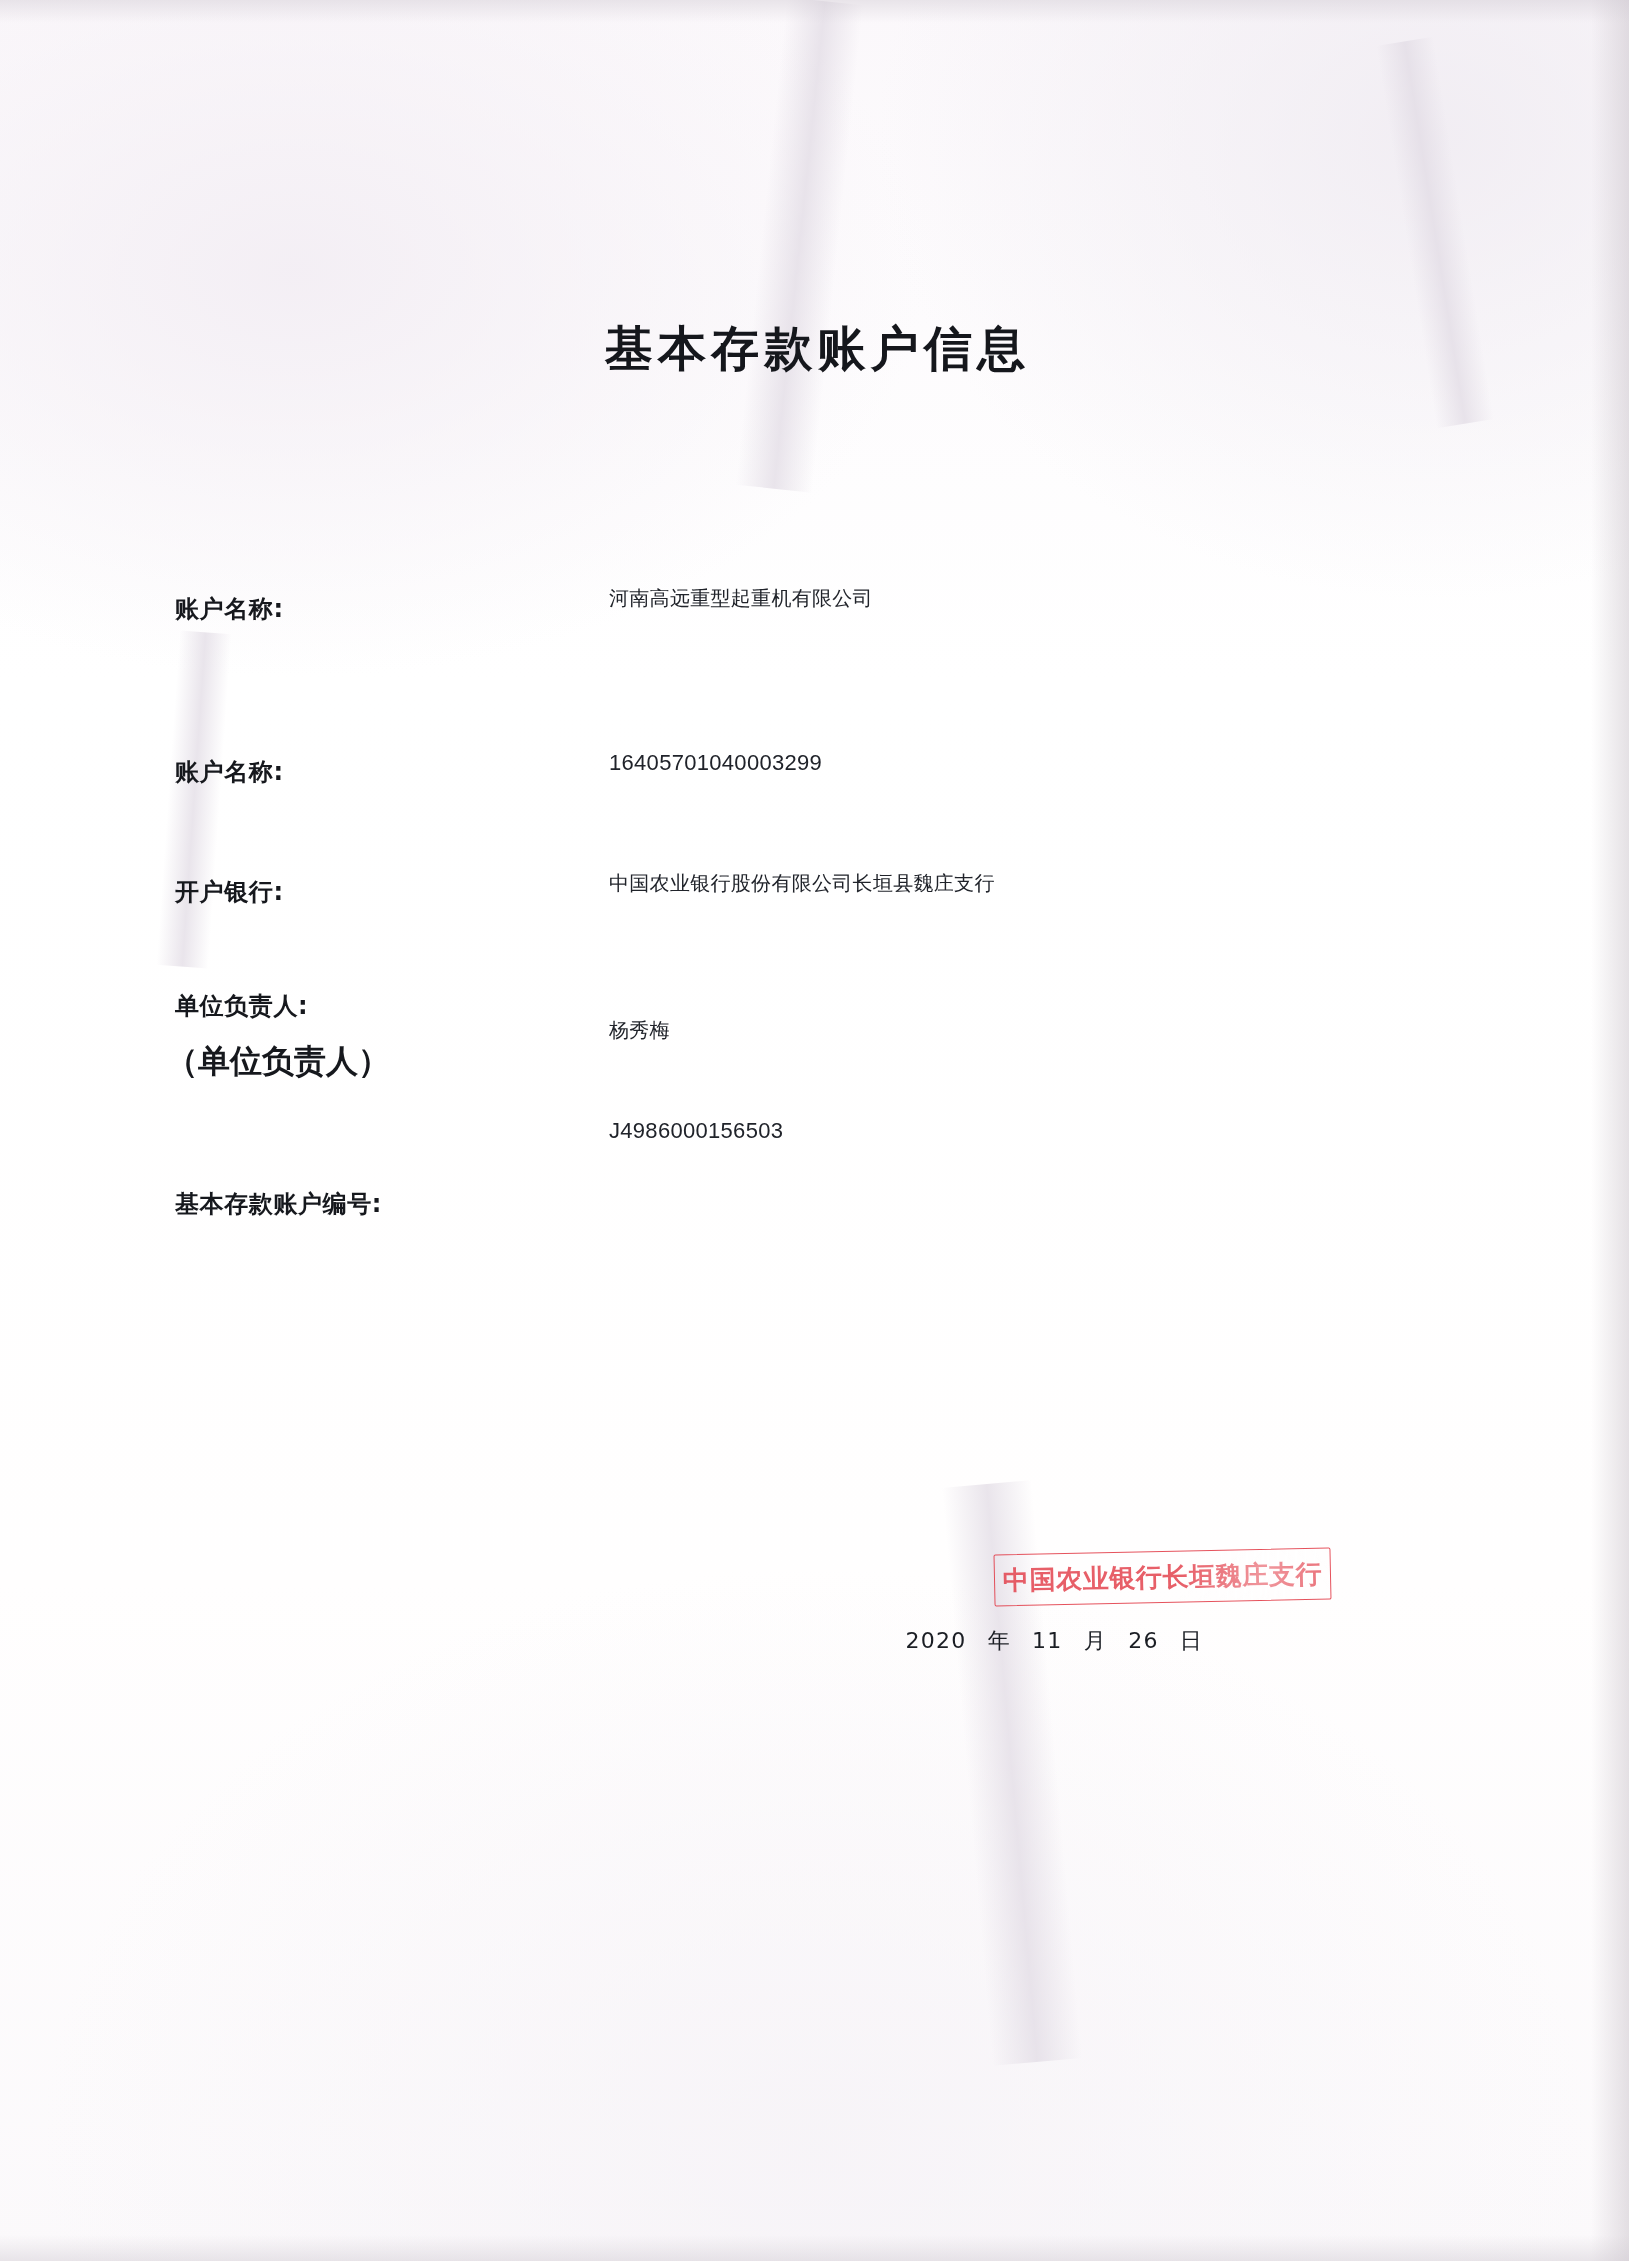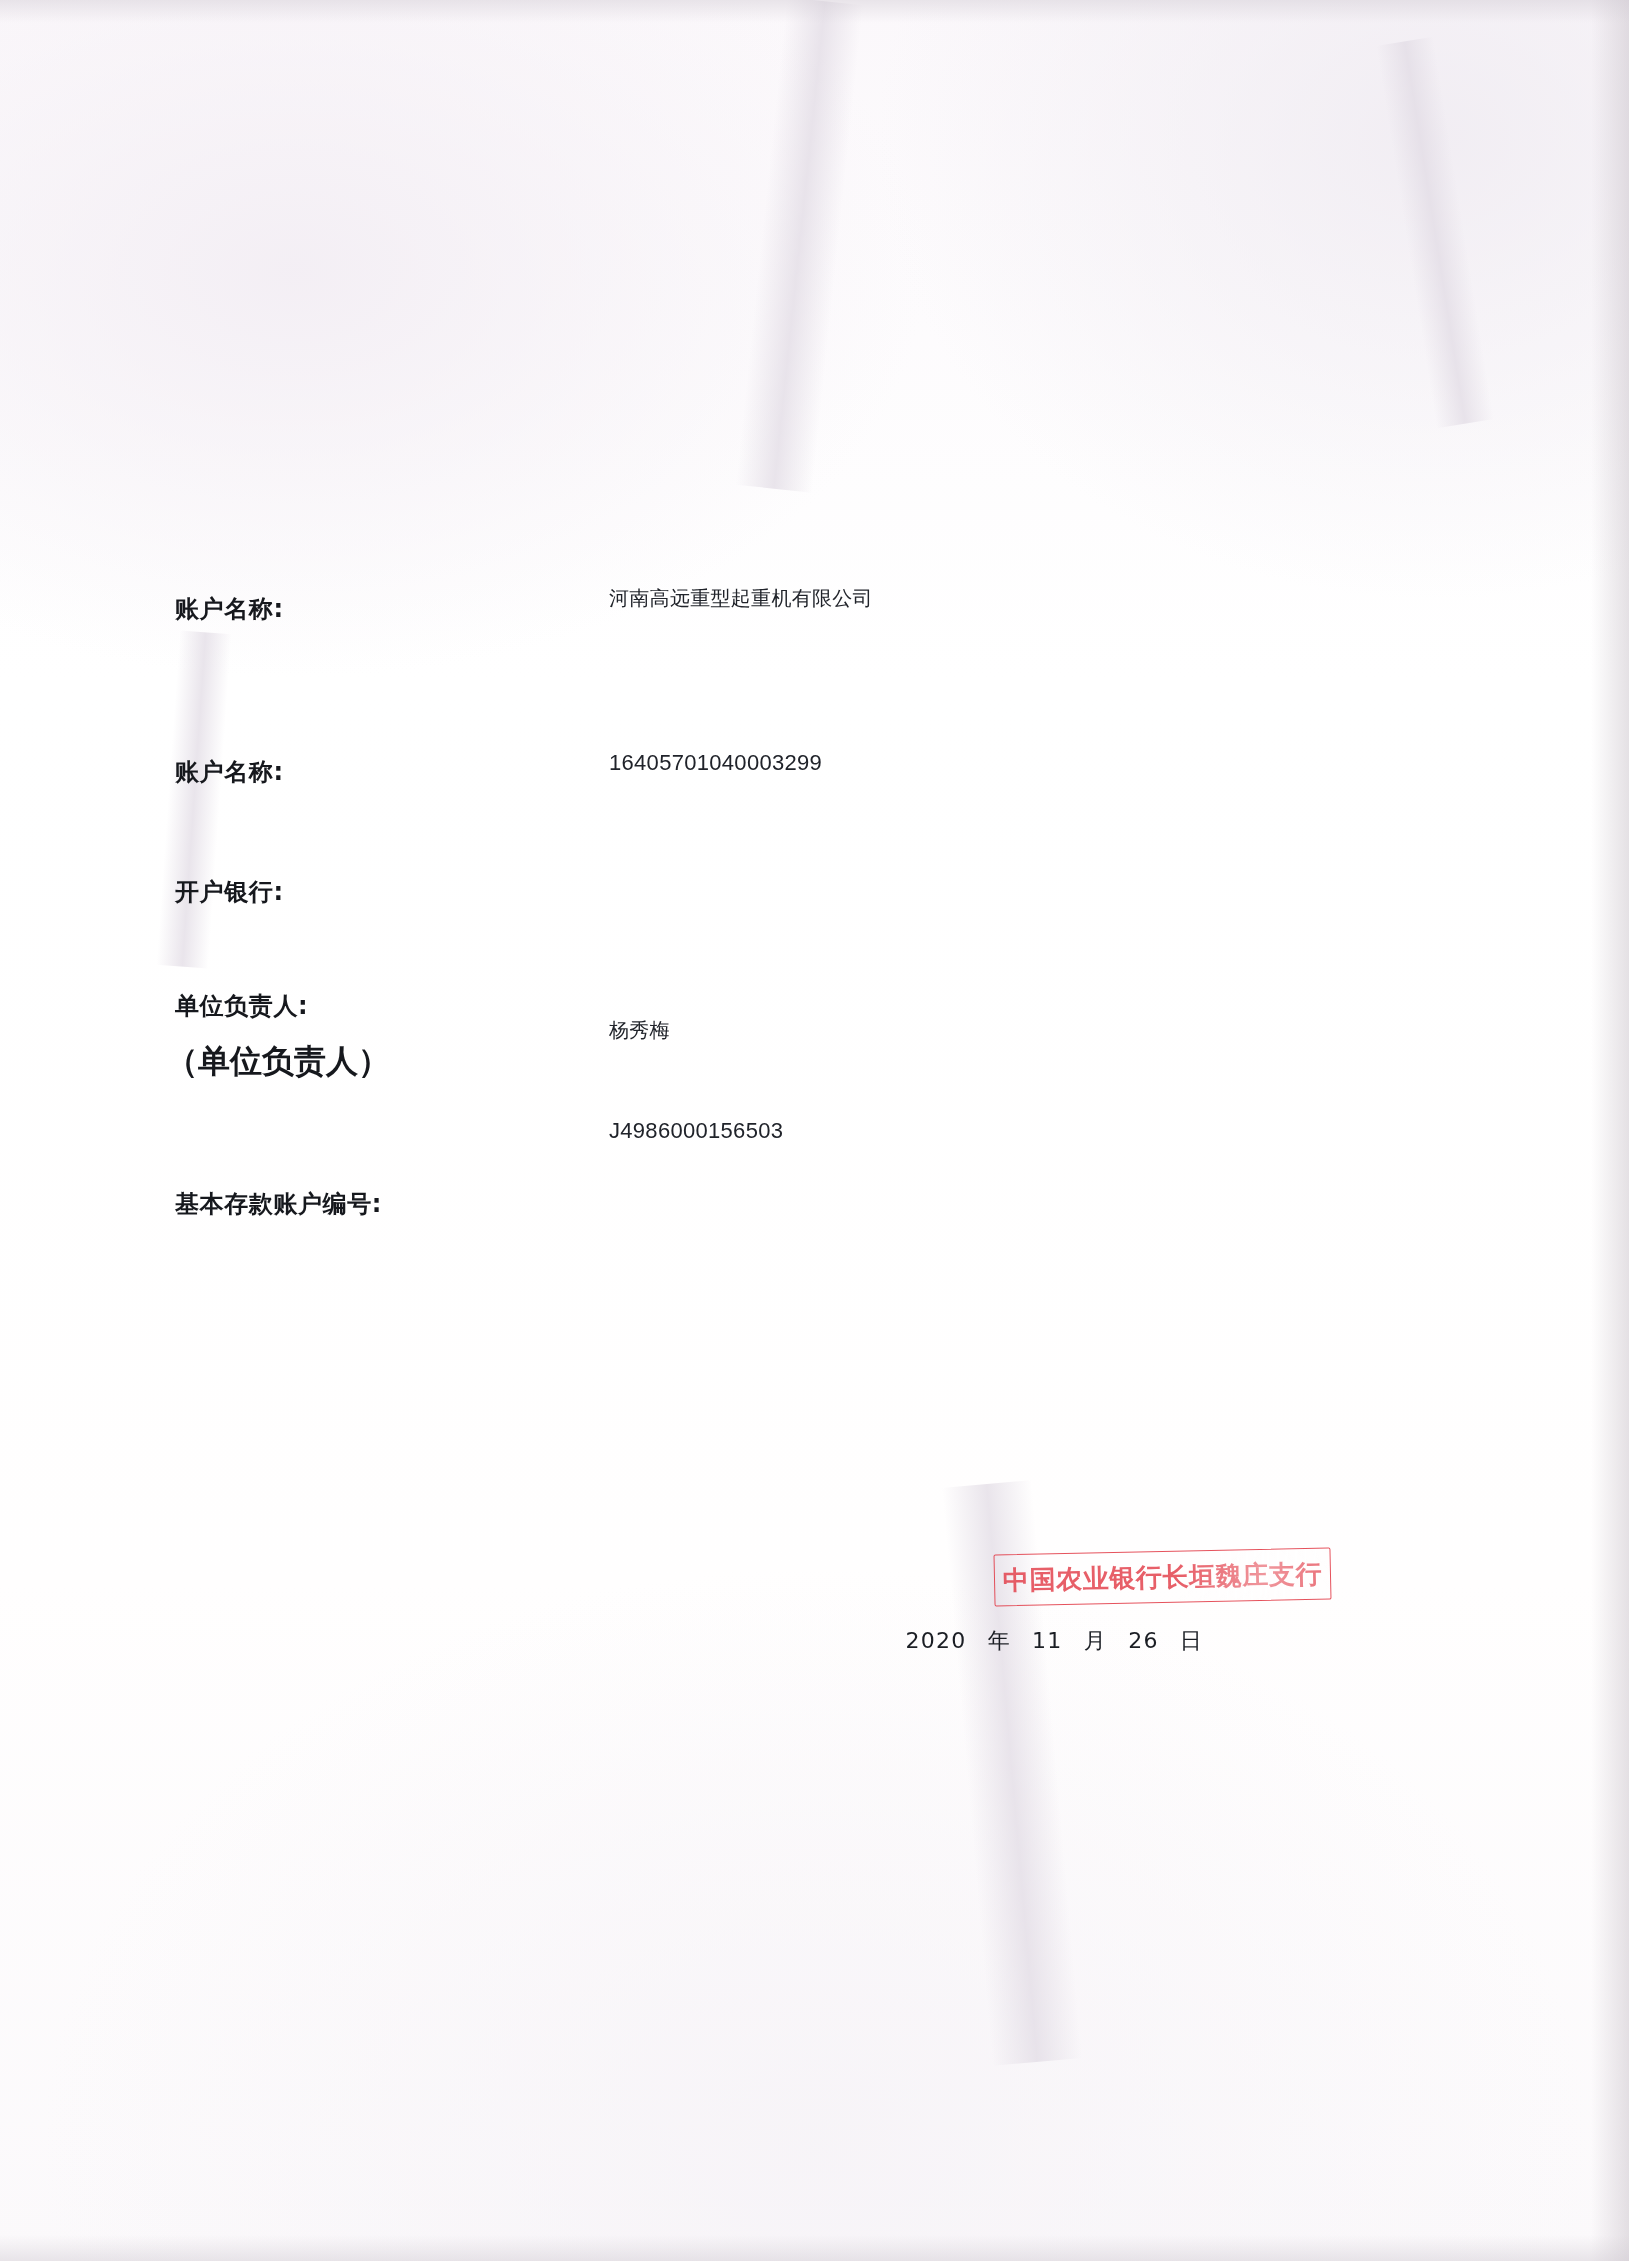--- a/index.html
+++ b/index.html
@@ -185,28 +185,30 @@
   <div class="crease crease-1"></div>
   <div class="crease crease-2"></div>
   <div class="crease crease-3"></div>
   <div class="crease crease-4"></div>
   <div class="edge-shadow-right"></div>
   <div class="edge-shadow-top"></div>
   <div class="edge-shadow-bottom"></div>
 
   <div class="content">
 
+    <div class="doc-title">基本存款账户信息</div>
 
     <div class="field-label lbl-name">账户名称:</div>
     <div class="field-value val-name">河南高远重型起重机有限公司</div>
 
     <div class="field-label lbl-acct">账户名称:</div>
     <div class="field-value mono-num val-acct">16405701040003299</div>
 
     <div class="field-label lbl-bank">开户银行:</div>
+    <div class="field-value val-bank">中国农业银行股份有限公司长垣县魏庄支行</div>
 
     <div class="field-label lbl-rep">单位负责人:</div>
     <div class="field-sublabel lbl-rep2">（单位负责人）</div>
     <div class="field-value val-rep">杨秀梅</div>
 
     <div class="field-label lbl-basic">基本存款账户编号:</div>
     <div class="field-value mono-num val-basic">J4986000156503</div>
 
     <div class="stamp">
       <div class="stamp-text">中国农业银行长垣魏庄支行</div>

